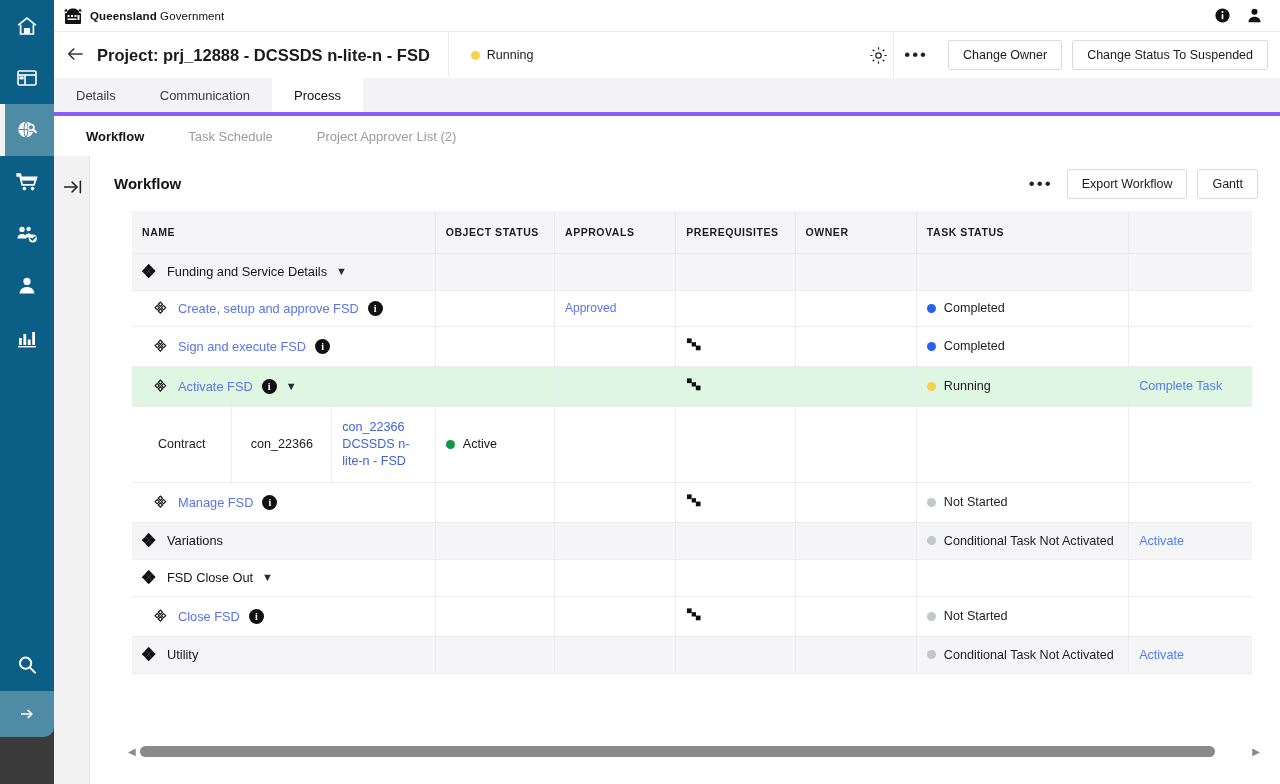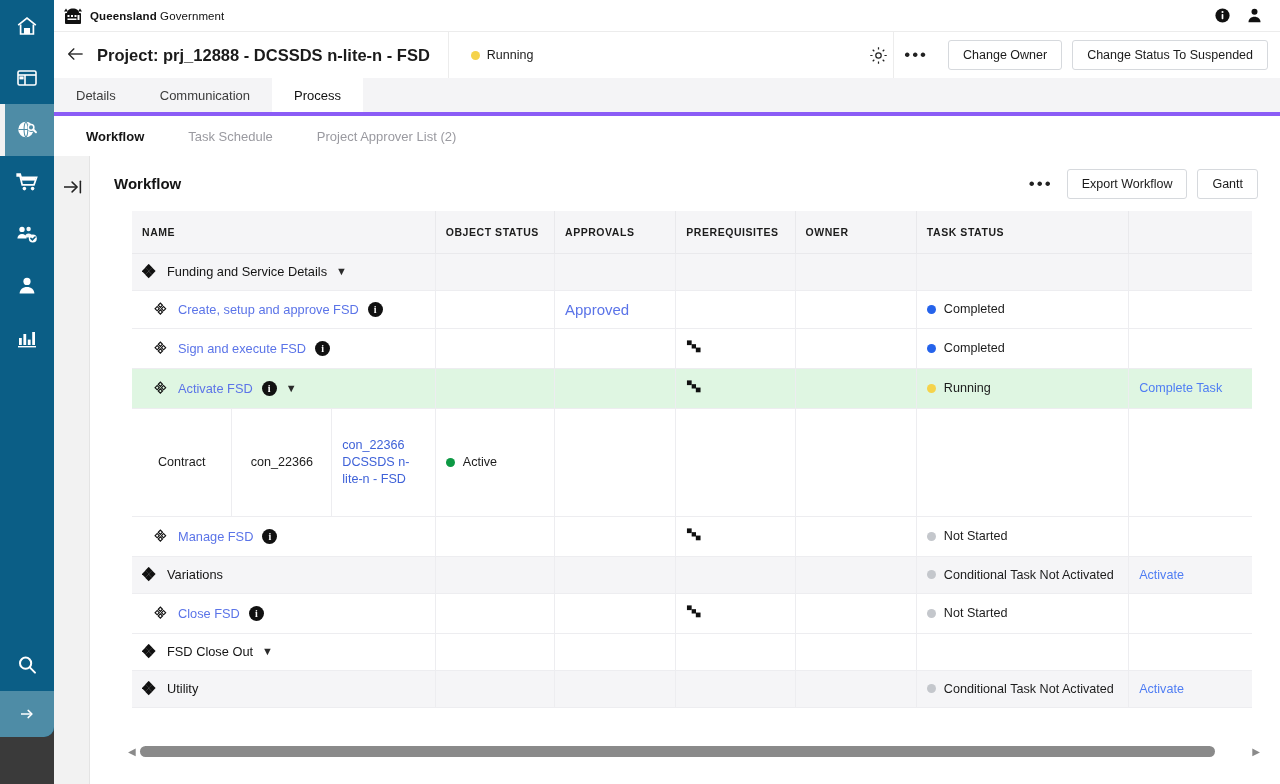--- a/index.html
+++ b/index.html
@@ -146,21 +146,21 @@
   .nm-grp { font-size: 12.8px; color: #141414; }
   .nm-link { font-size: 12.8px; color: #5b74e8; cursor: pointer; }
   .info-badge {
     width: 15px; height: 15px; border-radius: 50%; background: #111; color: #fff;
     font-size: 10px; font-weight: 700; display: inline-flex; align-items: center;
     justify-content: center; flex: none; font-family: "Liberation Serif", serif; cursor:pointer;
   }
   .chev { color: #2b2b2b; font-size: 11px; cursor: pointer; line-height: 1; }
   .status-cell { display:flex; align-items:center; gap: 8px; }
   .link { color: #4f7df3; cursor: pointer; font-size: 12.6px; }
-  .approved-link { color: #5b74e8; cursor: pointer; font-size: 15px; }
+  .approved-link { color: #5b74e8; cursor: pointer; font-size: 12px; }
   .contract-link { color: #3f62d8; cursor: pointer; font-size: 12.6px; line-height: 1.35; }
   .sub-plain { font-size: 12.6px; color: #1c1c1c; }
 
   
   .dmd { flex: none; }
 
   
   .hscroll {
     height: 22px; background: #fff; display: flex; align-items: center;
     padding: 0 20px 0 38px; flex: none;
@@ -495,21 +495,21 @@
                   </td>
                   <td><span class="link">Complete Task</span></td>
                 </tr>
                 <tr class="sub">
                   <td style="padding:0">
                     <table style="width:100%;border-collapse:collapse;table-layout:fixed">
                       <tbody>
                         <tr>
                           <td style="width:33%;border:none;border-right:1px solid #ededf0;text-align:center;padding:12px 8px"><span class="sub-plain">Contract</span></td>
                           <td style="width:33%;border:none;border-right:1px solid #ededf0;text-align:center;padding:12px 8px"><span class="sub-plain">con_22366</span></td>
-                          <td style="width:34%;border:none;padding:28px 10px"><span class="contract-link">con_22366 DCSSDS n-lite-n - FSD</span></td>
+                          <td style="width:34%;border:none;padding:12px 10px"><span class="contract-link">con_22366 DCSSDS n-lite-n - FSD</span></td>
                         </tr>
                       </tbody>
                     </table>
                   </td>
                   <td>
                     <span class="status-cell">
                       <span class="dot green"></span>
                       <span>Active</span>
                     </span>
                   </td>
@@ -567,20 +567,40 @@
                   <td>
                     <span class="status-cell">
                       <span class="dot grey"></span>
                       <span>Conditional Task Not Activated</span>
                     </span>
                   </td>
                   <td><span class="link">Activate</span></td>
                 </tr>
                 <tr class="sub">
                   <td>
+                    <span class="cell-name ">
+                      <svg class="dmd" width="16" height="16" viewBox="0 0 16 16">
+                        <rect x="4.2" y="0.9" width="5" height="5" transform="rotate(45 6.7 3.4)" fill="#111"></rect>
+                        <rect x="0.9" y="4.6" width="5" height="5" transform="rotate(45 3.4 7.1)" fill="#111"></rect>
+                        <rect x="7.6" y="4.6" width="5" height="5" transform="rotate(45 10.1 7.1)" fill="#111"></rect>
+                        <rect x="4.2" y="8.3" width="5" height="5" transform="rotate(45 6.7 10.8)" fill="#111"></rect>
+                      </svg>
+                      <span class="nm-grp">FSD Close Out</span>
+                      <span class="chev">▼</span>
+                    </span>
+                  </td>
+                  <td></td>
+                  <td></td>
+                  <td></td>
+                  <td></td>
+                  <td></td>
+                  <td></td>
+                </tr>
+                <tr class="sub">
+                  <td>
                     <span class="cell-name indent-1">
                       <svg class="dmd" width="15" height="15" viewBox="0 0 16 16">
                         <rect x="5.2" y="1.9" width="3.2" height="3.2" transform="rotate(45 6.8 3.5)" fill="none" stroke="#111" stroke-width="1.2"></rect>
                         <rect x="1.8" y="5.5" width="3.2" height="3.2" transform="rotate(45 3.4 7.1)" fill="none" stroke="#111" stroke-width="1.2"></rect>
                         <rect x="8.6" y="5.5" width="3.2" height="3.2" transform="rotate(45 10.2 7.1)" fill="none" stroke="#111" stroke-width="1.2"></rect>
                         <rect x="5.2" y="9.1" width="3.2" height="3.2" transform="rotate(45 6.8 10.7)" fill="none" stroke="#111" stroke-width="1.2"></rect>
                       </svg>
                       <span class="nm-link">Close FSD</span>
                       <span class="info-badge">i</span>
                     </span>
@@ -592,40 +612,20 @@
                       <rect x="6" y="5" width="4.6" height="4.6" fill="#111"></rect>
                       <rect x="10.4" y="8.6" width="5" height="5" fill="#111"></rect>
                     </svg></td>
                   <td></td>
                   <td>
                     <span class="status-cell">
                       <span class="dot grey"></span>
                       <span>Not Started</span>
                     </span>
                   </td>
-                  <td></td>
-                </tr>
-                <tr class="sub">
-                  <td>
-                    <span class="cell-name ">
-                      <svg class="dmd" width="16" height="16" viewBox="0 0 16 16">
-                        <rect x="4.2" y="0.9" width="5" height="5" transform="rotate(45 6.7 3.4)" fill="#111"></rect>
-                        <rect x="0.9" y="4.6" width="5" height="5" transform="rotate(45 3.4 7.1)" fill="#111"></rect>
-                        <rect x="7.6" y="4.6" width="5" height="5" transform="rotate(45 10.1 7.1)" fill="#111"></rect>
-                        <rect x="4.2" y="8.3" width="5" height="5" transform="rotate(45 6.7 10.8)" fill="#111"></rect>
-                      </svg>
-                      <span class="nm-grp">FSD Close Out</span>
-                      <span class="chev">▼</span>
-                    </span>
-                  </td>
-                  <td></td>
-                  <td></td>
-                  <td></td>
-                  <td></td>
-                  <td></td>
                   <td></td>
                 </tr>
                 <tr class="grp">
                   <td>
                     <span class="cell-name ">
                       <svg class="dmd" width="16" height="16" viewBox="0 0 16 16">
                         <rect x="4.2" y="0.9" width="5" height="5" transform="rotate(45 6.7 3.4)" fill="#111"></rect>
                         <rect x="0.9" y="4.6" width="5" height="5" transform="rotate(45 3.4 7.1)" fill="#111"></rect>
                         <rect x="7.6" y="4.6" width="5" height="5" transform="rotate(45 10.1 7.1)" fill="#111"></rect>
                         <rect x="4.2" y="8.3" width="5" height="5" transform="rotate(45 6.7 10.8)" fill="#111"></rect>

